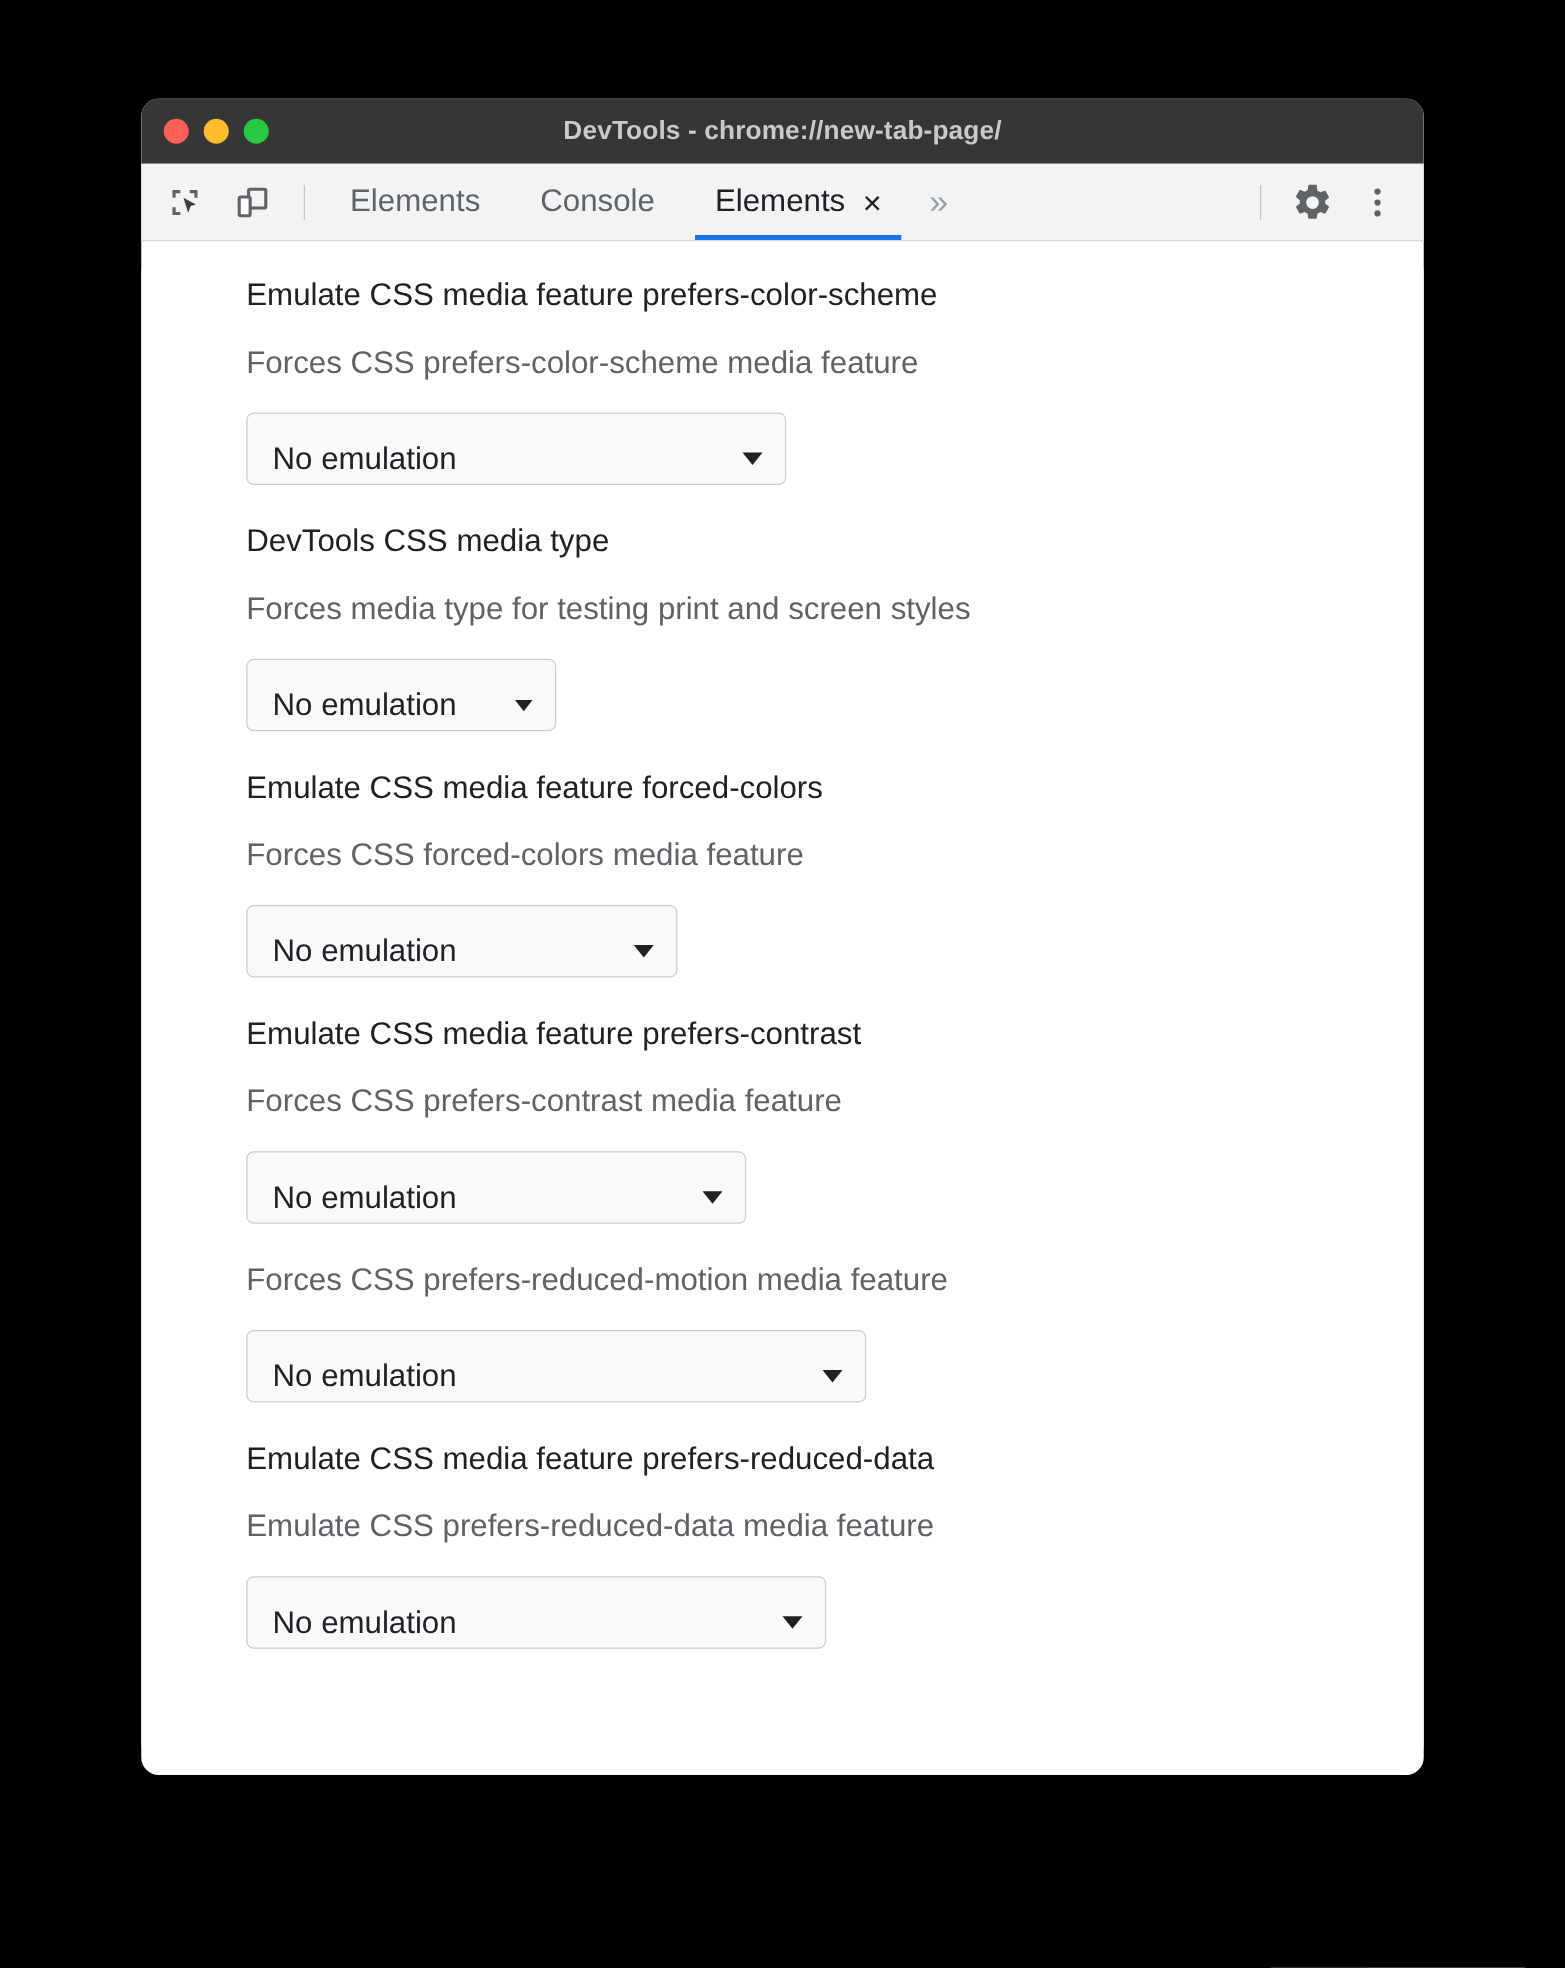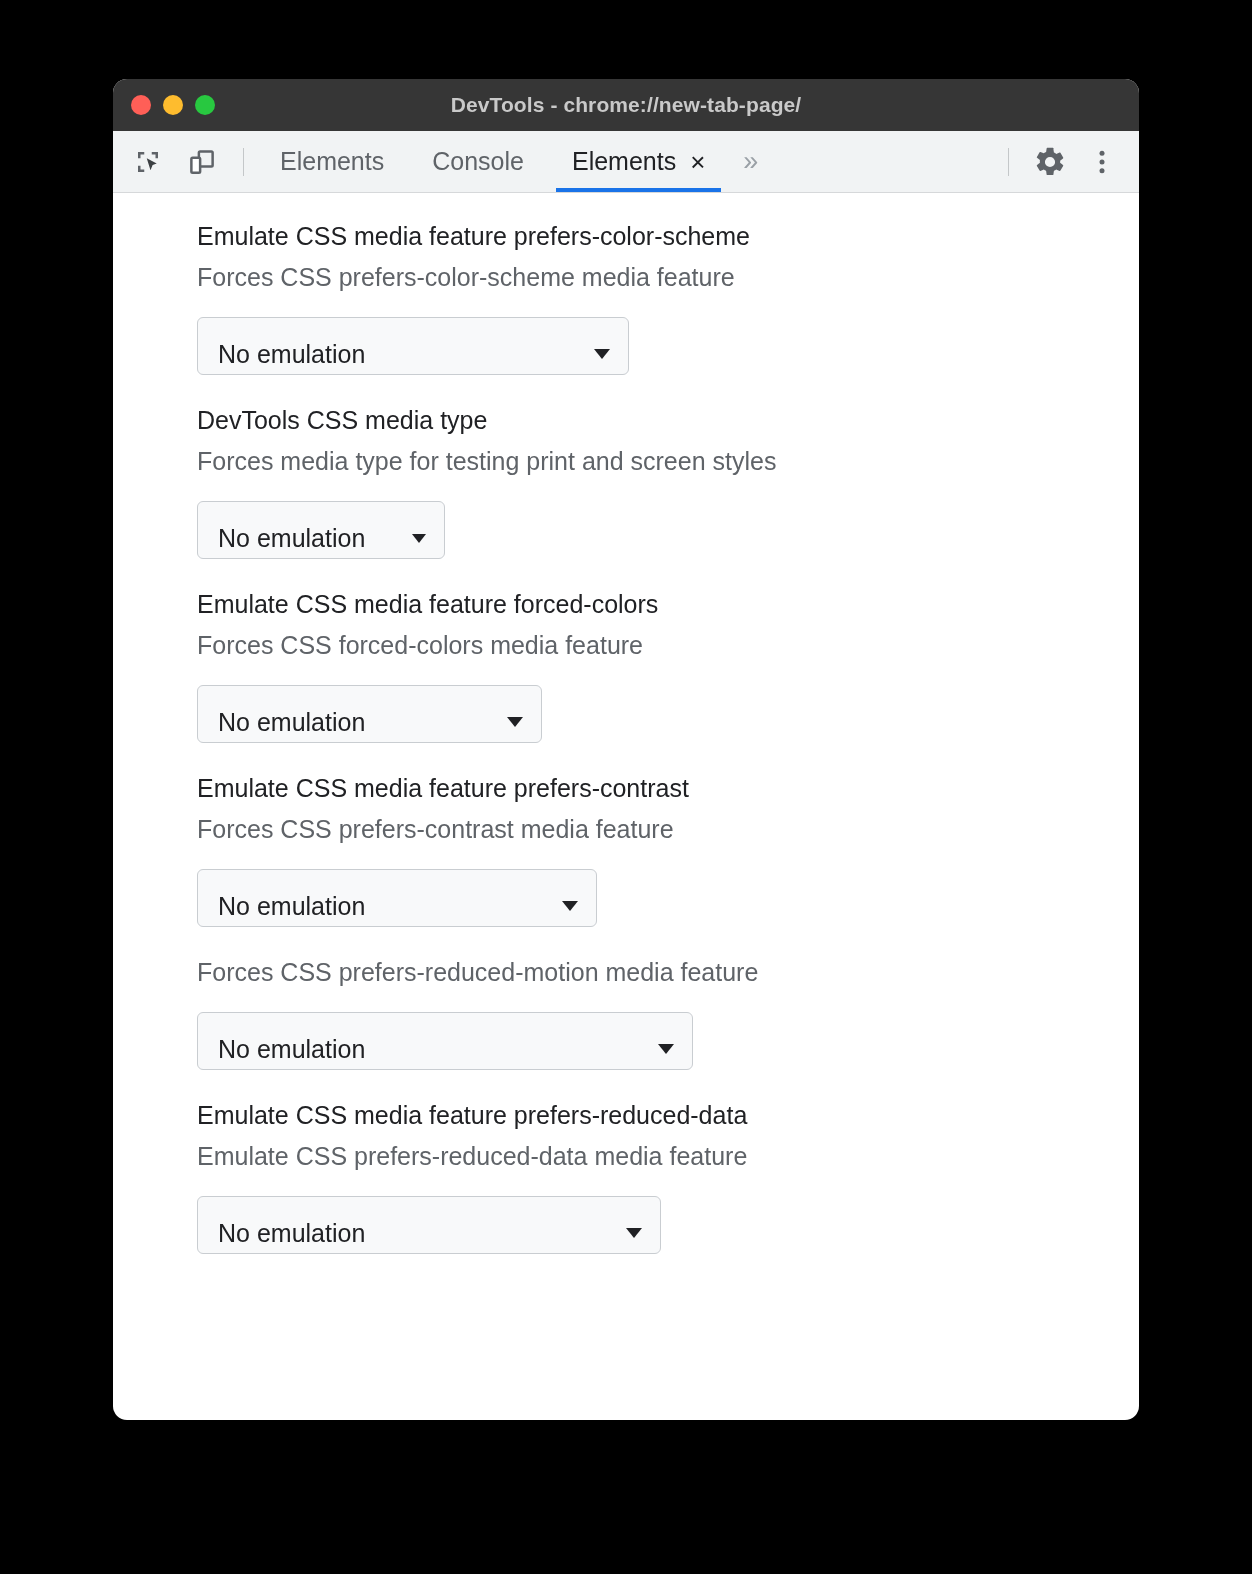--- a/index.html
+++ b/index.html
@@ -164,21 +164,21 @@
   .setting-title {
     font-size: 25px;
     color: #202124;
     line-height: 1.4;
     white-space: nowrap;
   }
   .setting-desc {
     font-size: 25px;
     color: #5f6368;
     line-height: 1.4;
-    margin-top: 6px;
+    margin-top: 19px;
     white-space: nowrap;
   }
   .select-wrap {
     margin-top: 22px;
   }
   .select {
     display: inline-flex;
     align-items: center;
     justify-content: space-between;
     height: 58px;

